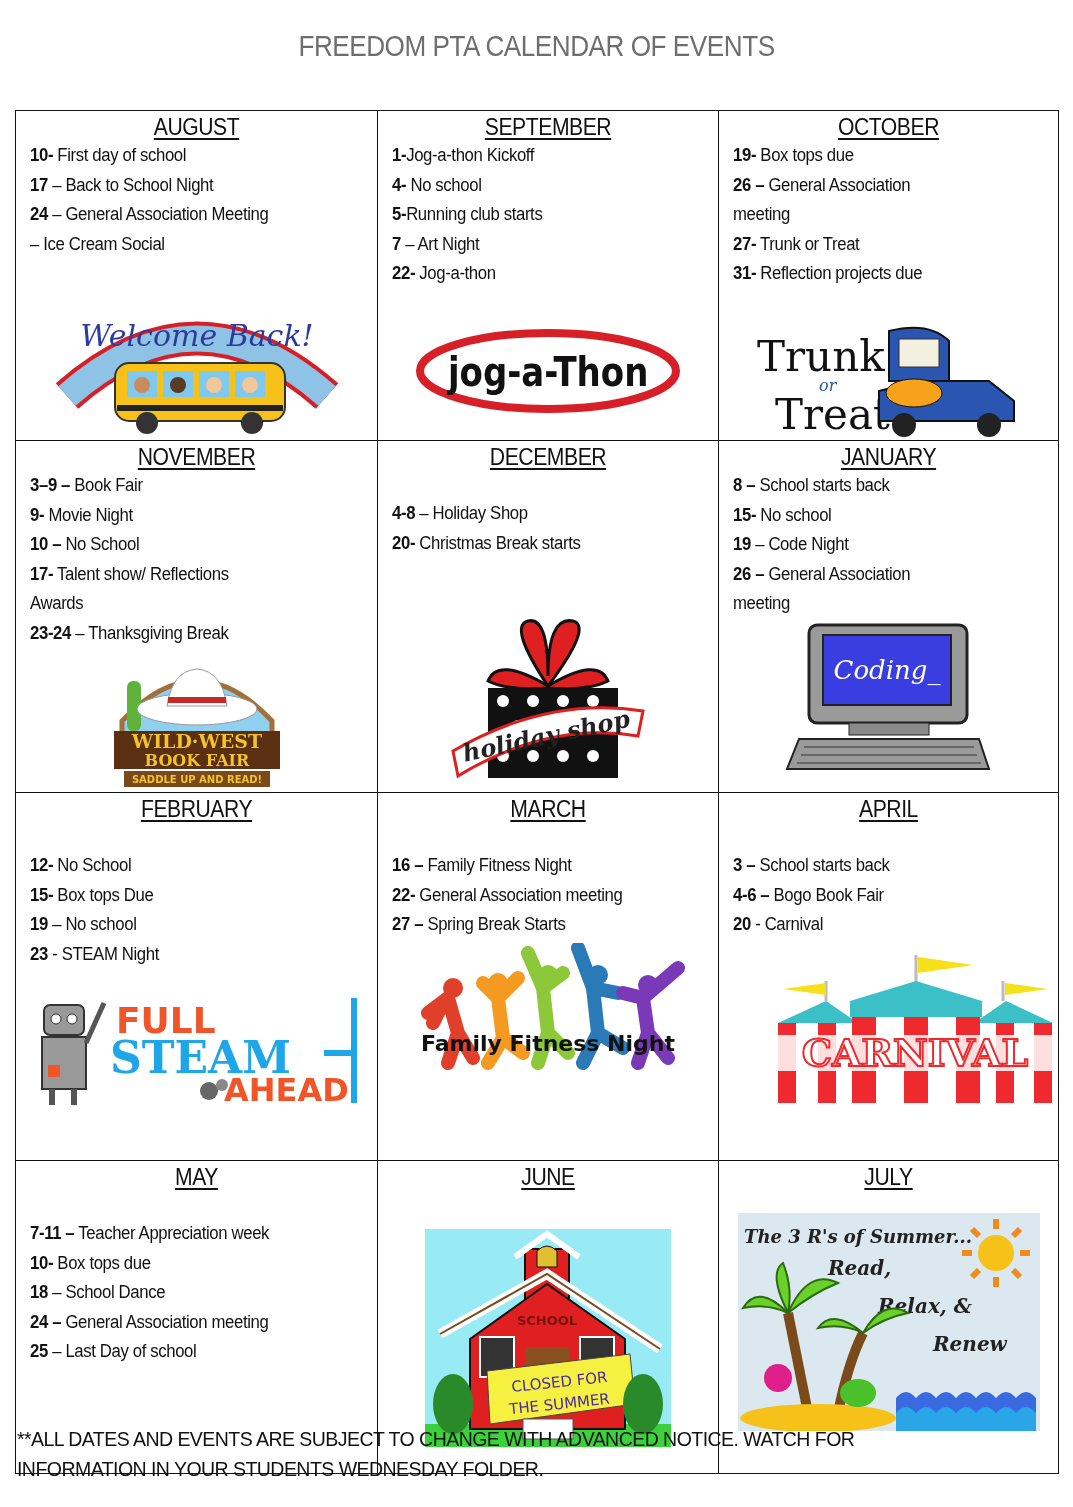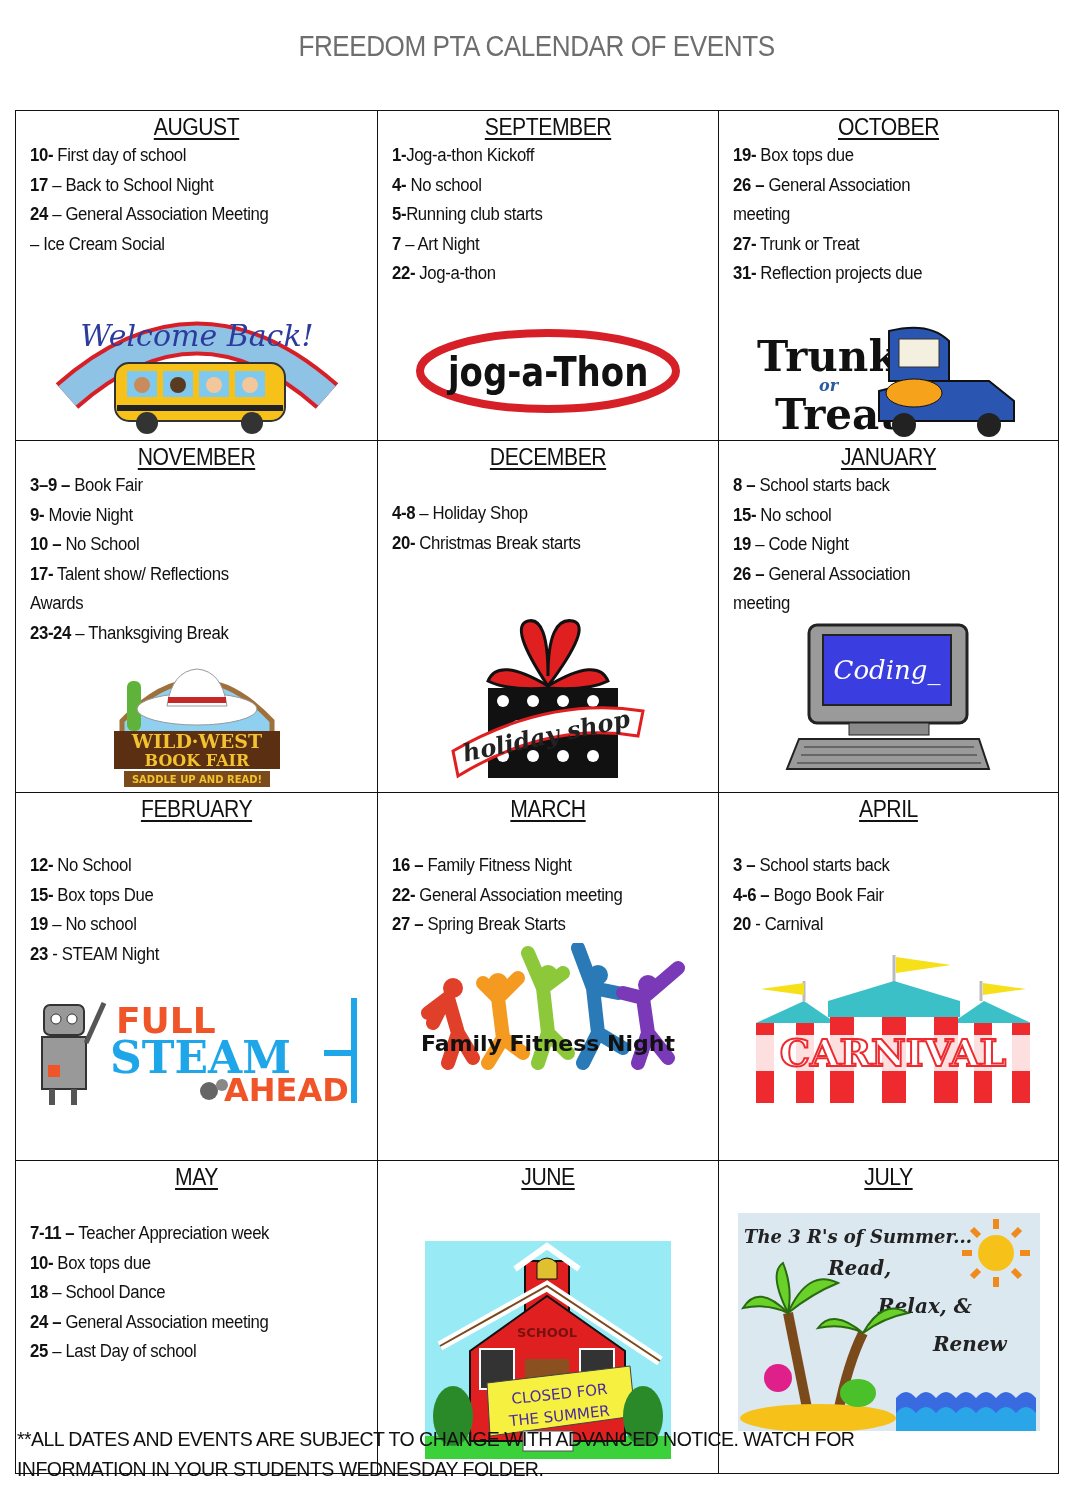--- a/index.html
+++ b/index.html
@@ -86,21 +86,21 @@
     </td>
     <td class="c3">
       <span class="month">OCTOBER</span>
       <ul class="events">
         <li><span class="date">19-</span><span> Box tops due</span></li>
         <li><span class="date">26 –</span><span> General Association</span></li>
         <li><span class="date"></span><span>meeting</span></li>
         <li><span class="date">27-</span><span> Trunk or Treat</span></li>
         <li><span class="date">31-</span><span> Reflection projects due</span></li>
       </ul>
-      <div class="art" style="top:210px;height:120px;font-weight:bold;">
+      <div class="art" style="top:210px;height:120px;">
         <svg width="280" height="120" viewBox="0 0 280 120">
           <text x="8" y="50" font-family="DejaVu Serif, serif" font-size="42" fill="#111">Trunk</text>
           <text x="70" y="70" font-family="DejaVu Serif, serif" font-style="italic" font-size="16" fill="#2c5aa0">or</text>
           <text x="26" y="108" font-family="DejaVu Serif, serif" font-size="42" fill="#111">Treat</text>
           <path d="M140 10 Q180 0 200 20 L200 60 L140 60 Z" fill="#2a55b0" stroke="#111" stroke-width="2"></path>
           <rect x="150" y="18" width="40" height="28" fill="#f4f0df" stroke="#333"></rect>
           <path d="M130 70 L170 60 L240 60 L265 80 L265 100 L130 100 Z" fill="#2a55b0" stroke="#111" stroke-width="2"></path>
           <ellipse cx="165" cy="72" rx="28" ry="14" fill="#f6a21a" stroke="#111"></ellipse>
           <circle cx="155" cy="104" r="12" fill="#222"></circle>
               <circle cx="240" cy="104" r="12" fill="#222"></circle>
@@ -244,21 +244,21 @@
         </svg>
       </div>
     </td>
     <td class="c3">
       <span class="month">APRIL</span>
       <ul class="events gap">
         <li><span class="date">3 –</span><span> School starts back</span></li>
         <li><span class="date">4-6 –</span><span> Bogo Book Fair</span></li>
         <li><span class="date">20</span><span> - Carnival</span></li>
       </ul>
-      <div class="art" style="top:160px;height:150px;justify-content:center;padding-left:14px;">
+      <div class="art" style="top:160px;height:150px;justify-content:flex-end;padding-left:14px;">
         <svg width="280" height="150" viewBox="0 0 280 150">
           <line x1="138" y1="2" x2="138" y2="30" stroke="#bbb" stroke-width="3"></line>
               <path d="M140 4 L195 12 L140 20 Z" fill="#f6e01a"></path>
           <line x1="48" y1="28" x2="48" y2="48" stroke="#bbb" stroke-width="3"></line>
               <path d="M48 30 L5 36 L48 42 Z" fill="#f6e01a"></path>
           <line x1="225" y1="28" x2="225" y2="48" stroke="#bbb" stroke-width="3"></line>
               <path d="M227 30 L270 36 L227 42 Z" fill="#f6e01a"></path>
           <path d="M72 48 L138 28 L204 48 L204 64 L72 64 Z" fill="#3cc0c8"></path>
           <path d="M0 70 L48 48 L80 70 Z" fill="#3cc0c8"></path>
               <path d="M196 70 L228 48 L275 70 Z" fill="#3cc0c8"></path>
@@ -284,21 +284,21 @@
       <ul class="events gap">
         <li><span class="date">7-11 –</span><span> Teacher Appreciation week</span></li>
         <li><span class="date">10-</span><span> Box tops due</span></li>
         <li><span class="date">18</span><span> – School Dance</span></li>
         <li><span class="date">24 –</span><span> General Association meeting</span></li>
         <li><span class="date">25</span><span> – Last Day of school</span></li>
       </ul>
     </td>
     <td class="c2">
       <span class="month">JUNE</span>
-      <div class="art" style="top:80px;height:218px;text-decoration:underline;">
+      <div class="art" style="top:68px;height:218px;text-decoration:underline;">
         <svg width="246" height="218" viewBox="0 0 246 218">
           <rect x="0" y="0" width="246" height="218" fill="#98eaf5"></rect>
           <rect x="0" y="195" width="246" height="23" fill="#3ad13a"></rect>
           <rect x="100" y="20" width="44" height="50" fill="#e02020" stroke="#111" stroke-width="2"></rect>
           <path d="M90 28 L122 5 L154 28" fill="none" stroke="#fff" stroke-width="6"></path>
           <path d="M112 22 Q122 12 132 22 L132 38 L112 38 Z" fill="#e0c030" stroke="#111"></path>
           <path d="M45 110 L122 55 L200 110 L200 200 L45 200 Z" fill="#e02020" stroke="#111" stroke-width="2"></path>
           <path d="M15 105 L122 45 L235 120" fill="none" stroke="#fff" stroke-width="10"></path>
           <path d="M15 105 L122 45 L235 120" fill="none" stroke="#7a4a1a" stroke-width="2"></path>
           <text x="122" y="96" text-anchor="middle" font-family="DejaVu Sans, sans-serif" font-weight="bold" font-size="13" fill="#7a1010">SCHOOL</text>

